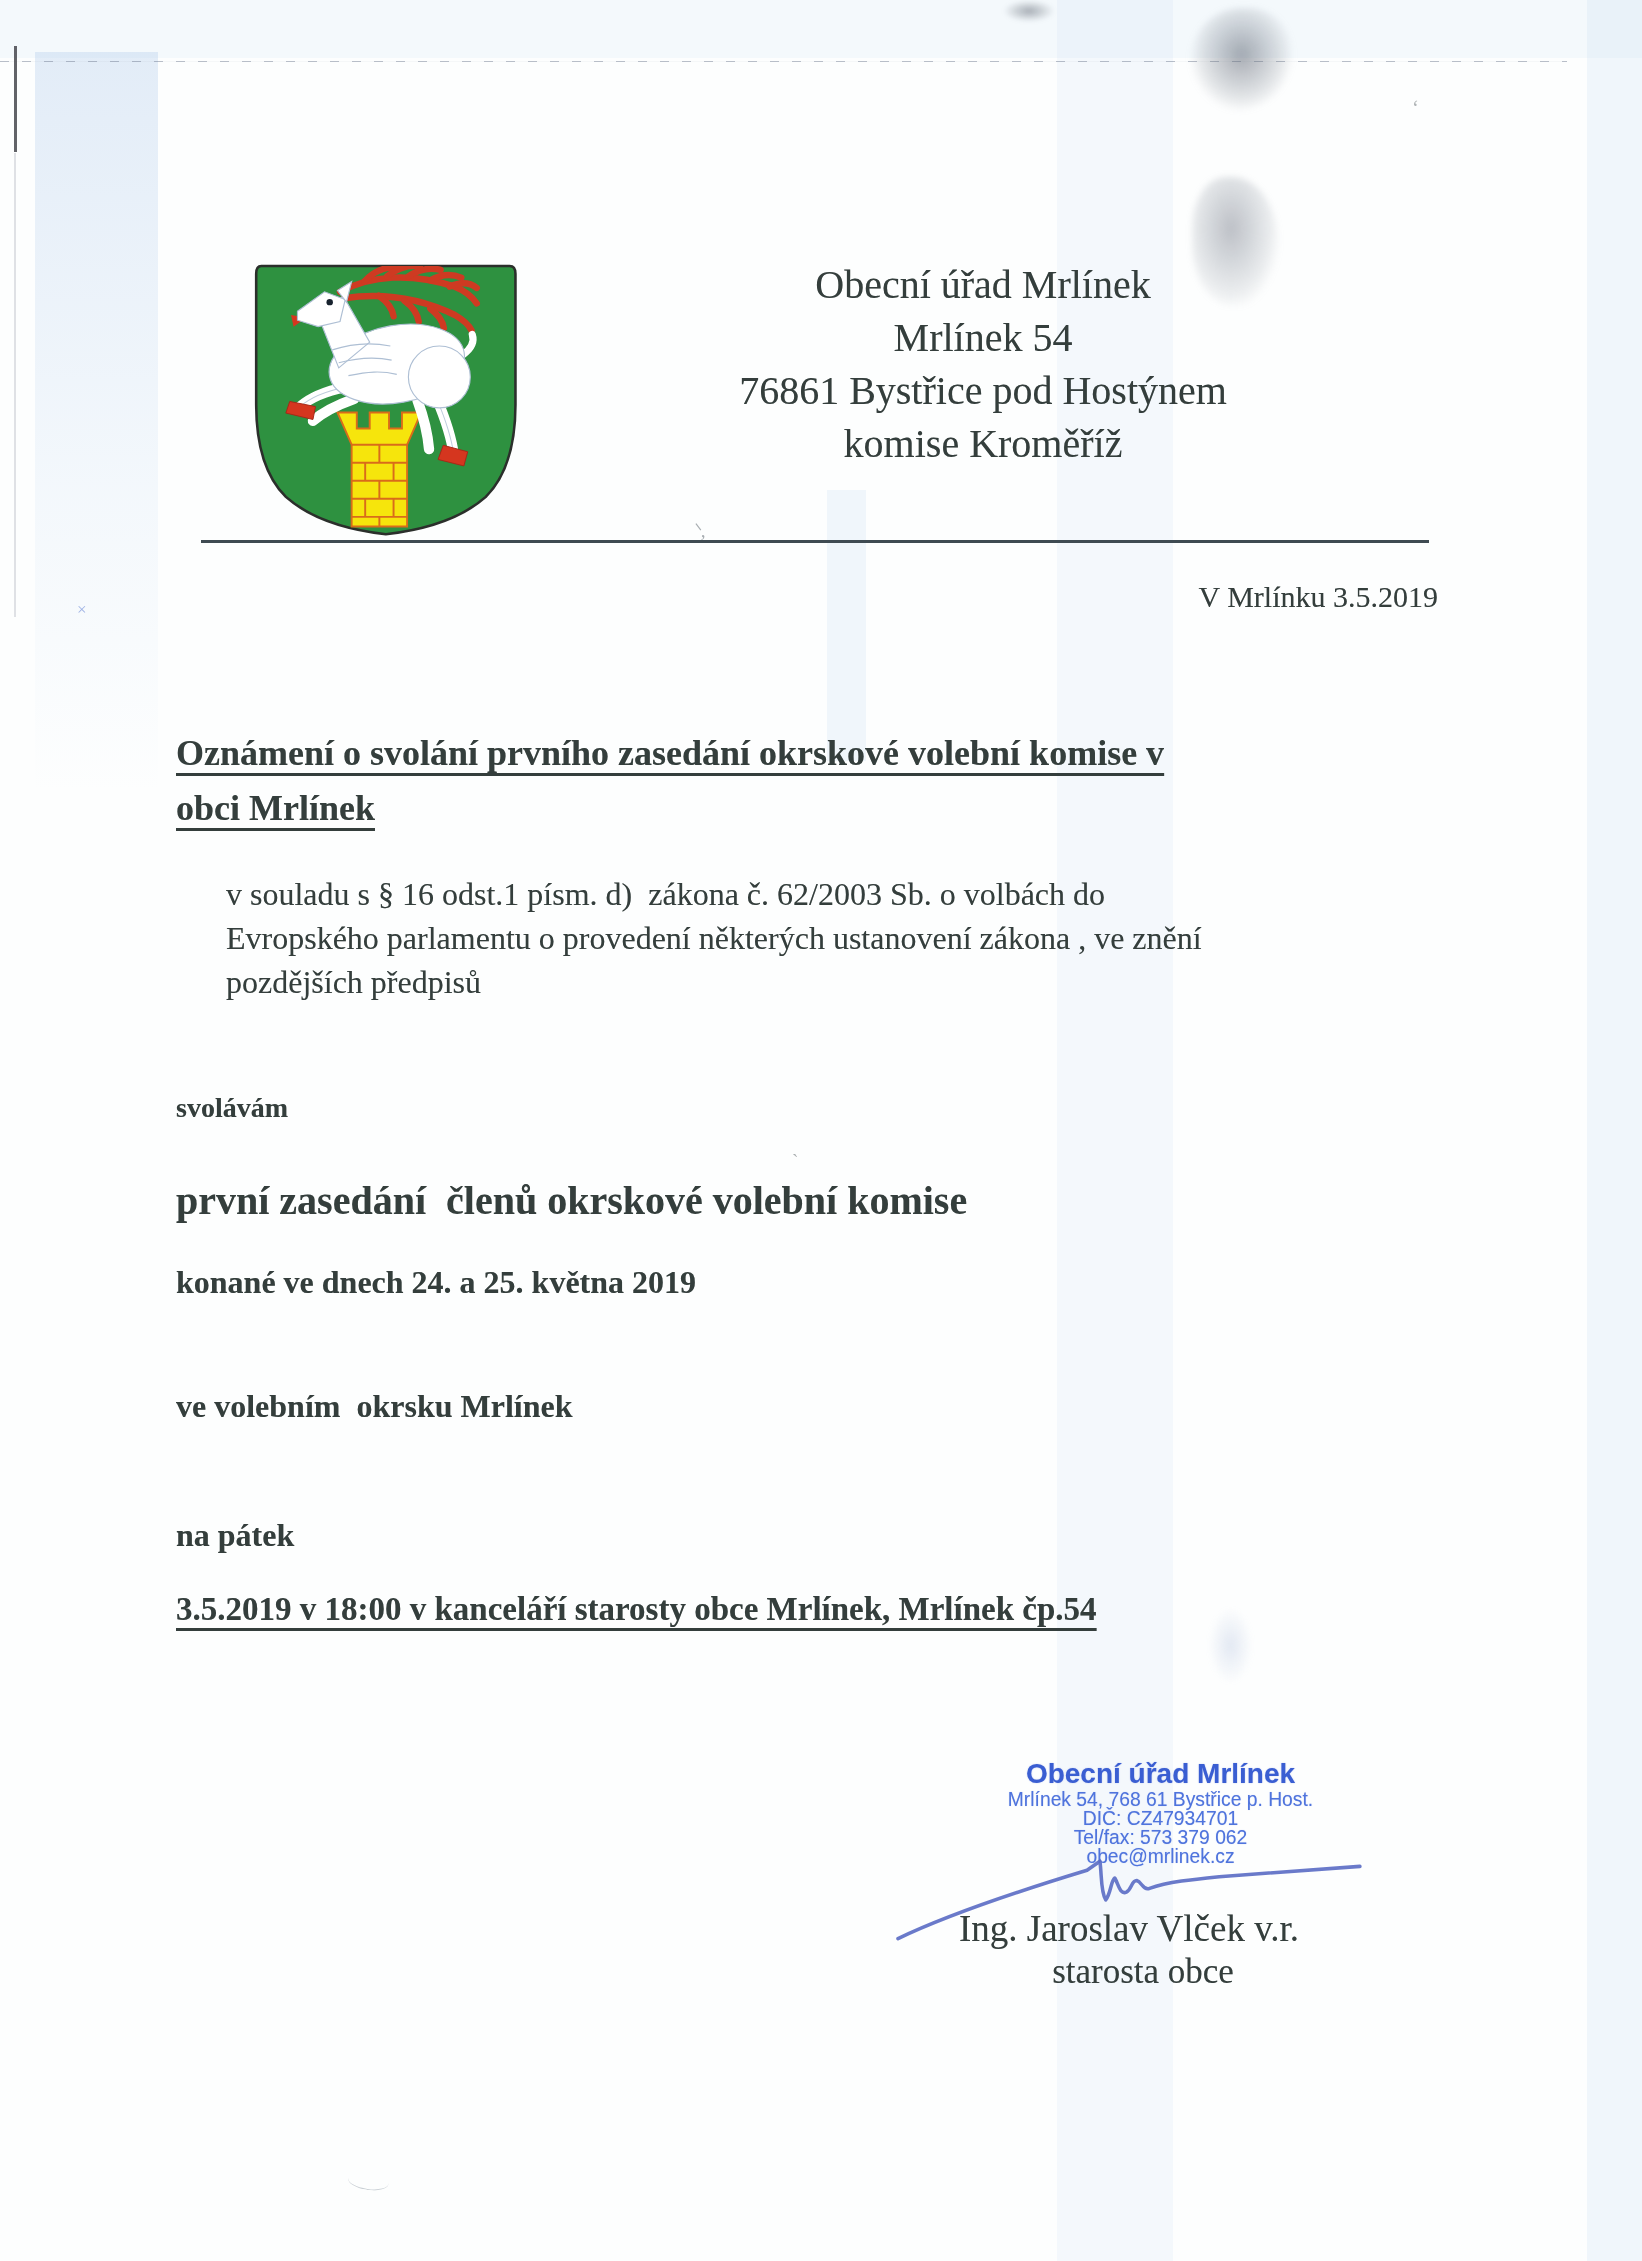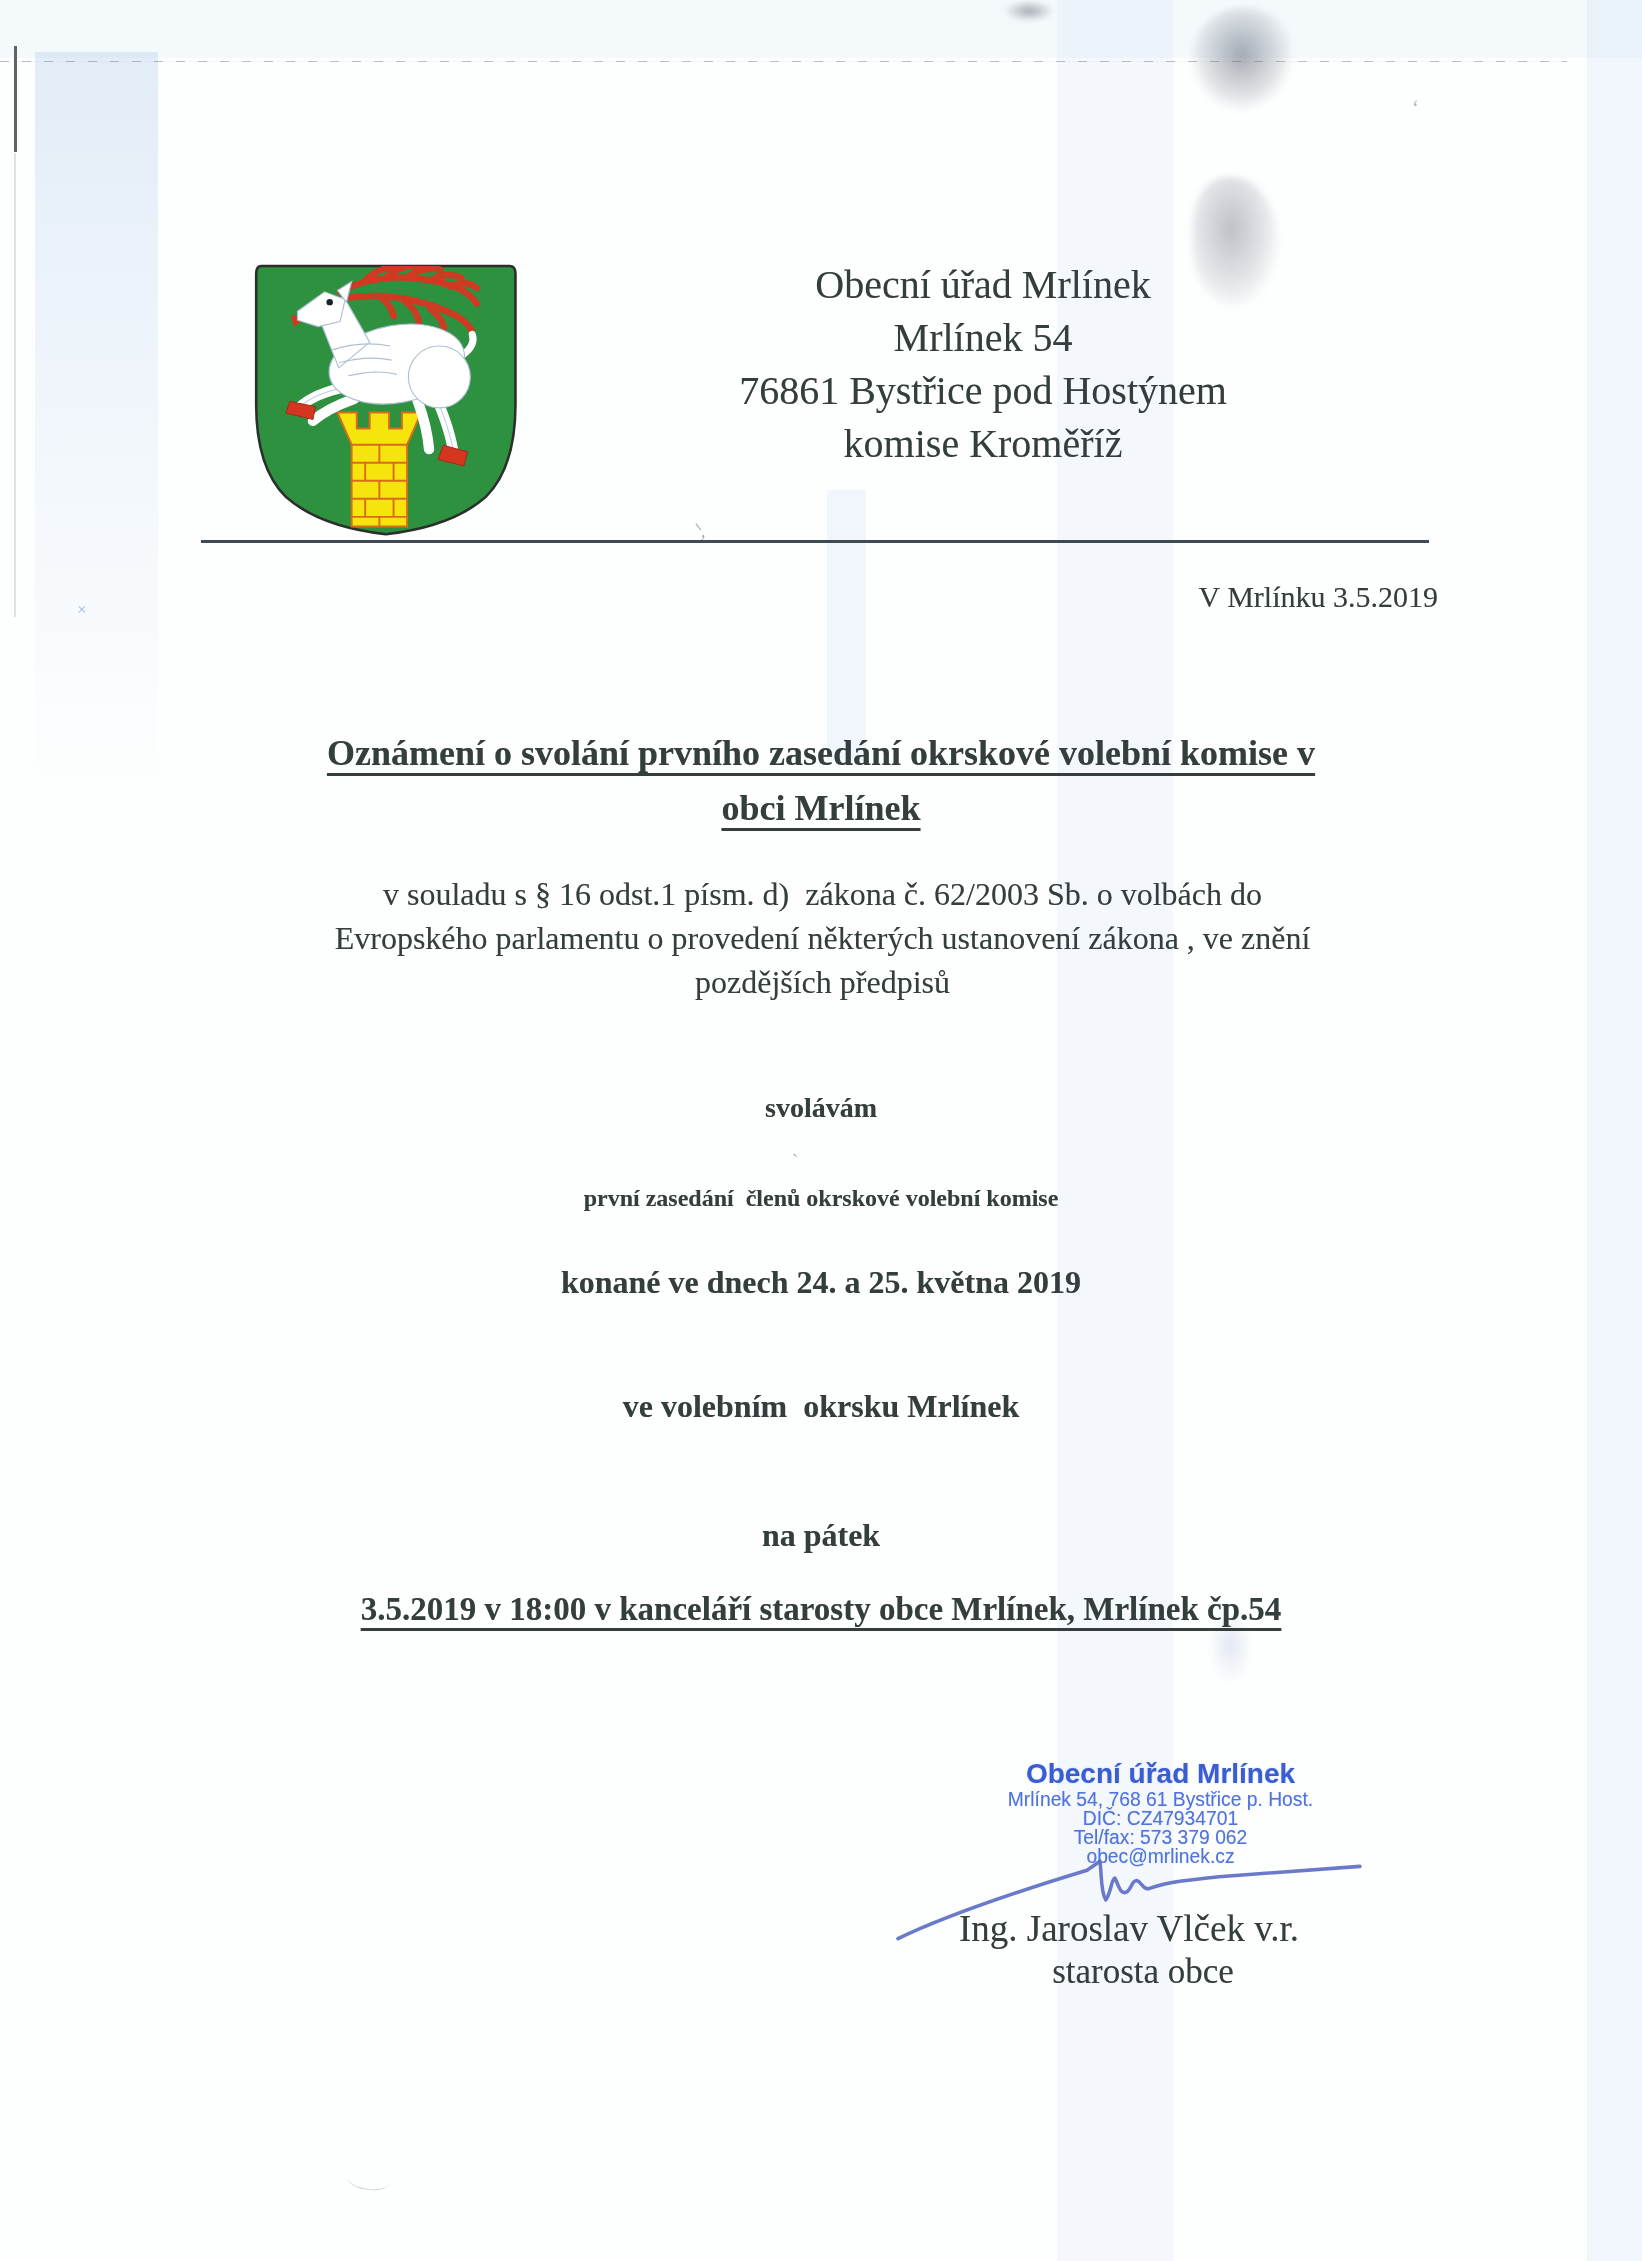--- a/index.html
+++ b/index.html
@@ -4,39 +4,39 @@
 <style>
   html,body { margin:0; padding:0; background:#e8e8e8; }
   .page {
     position:relative; width:1642px; height:2261px;
     background:#fdfefe; overflow:hidden;
     font-family:"Liberation Serif", serif;
     color:#343e3c;
   }
   .abs { position:absolute; }
   .t { white-space:pre-wrap; text-shadow:0 0 0.6px rgba(52,62,60,0.35); }
-  .center { text-align:center; }
+  .center { }
   .right { text-align:right; }
   .bold { font-weight:bold; }
 
   
   .letterhead { left:451px; top:258px; width:1064px; font-size:40px; line-height:53px; text-align:center; }
 
   
   .rule { left:201px; top:540px; width:1228px; height:2.6px; background:#3f4b52; }
 
   .dateline { left:967px; top:580px; width:471px; font-size:30px; }
 
   .title-block { left:176px; top:726px; width:1290px; font-size:36px; line-height:55px; font-weight:bold; }
   .u { text-decoration:underline; text-decoration-thickness:3.2px; text-underline-offset:7.7px; }
 
   .legal { left:226px; top:872px; width:1193px; font-size:32px; line-height:44px; }
 
   .b1 { left:176px; top:1092px; width:1290px; font-size:28px; }
-  .b2 { left:176px; top:1177px; width:1290px; font-size:24px;margin-top:8px; }
+  .b2 { left:176px; top:1177px; width:1290px; font-size:40px; }
   .b3 { left:176px; top:1261px; width:1290px; font-size:32px; line-height:43px; }
   .b4 { left:176px; top:1388px; width:1290px; font-size:32px; }
   .b5 { left:176px; top:1517px; width:1290px; font-size:32px; }
   .b6 { left:176px; top:1591px; width:1290px; font-size:33px; }
 
   
   .stamp { left:935px; top:1758px; width:451px; text-align:center;
            font-family:"Liberation Sans", sans-serif; filter:blur(0.3px); }
   .stamp-line1 { font-size:28px; line-height:32px; font-weight:bold; color:#3a5ed2;
                  text-shadow:0 0 1.3px rgba(70,100,210,0.45); }

